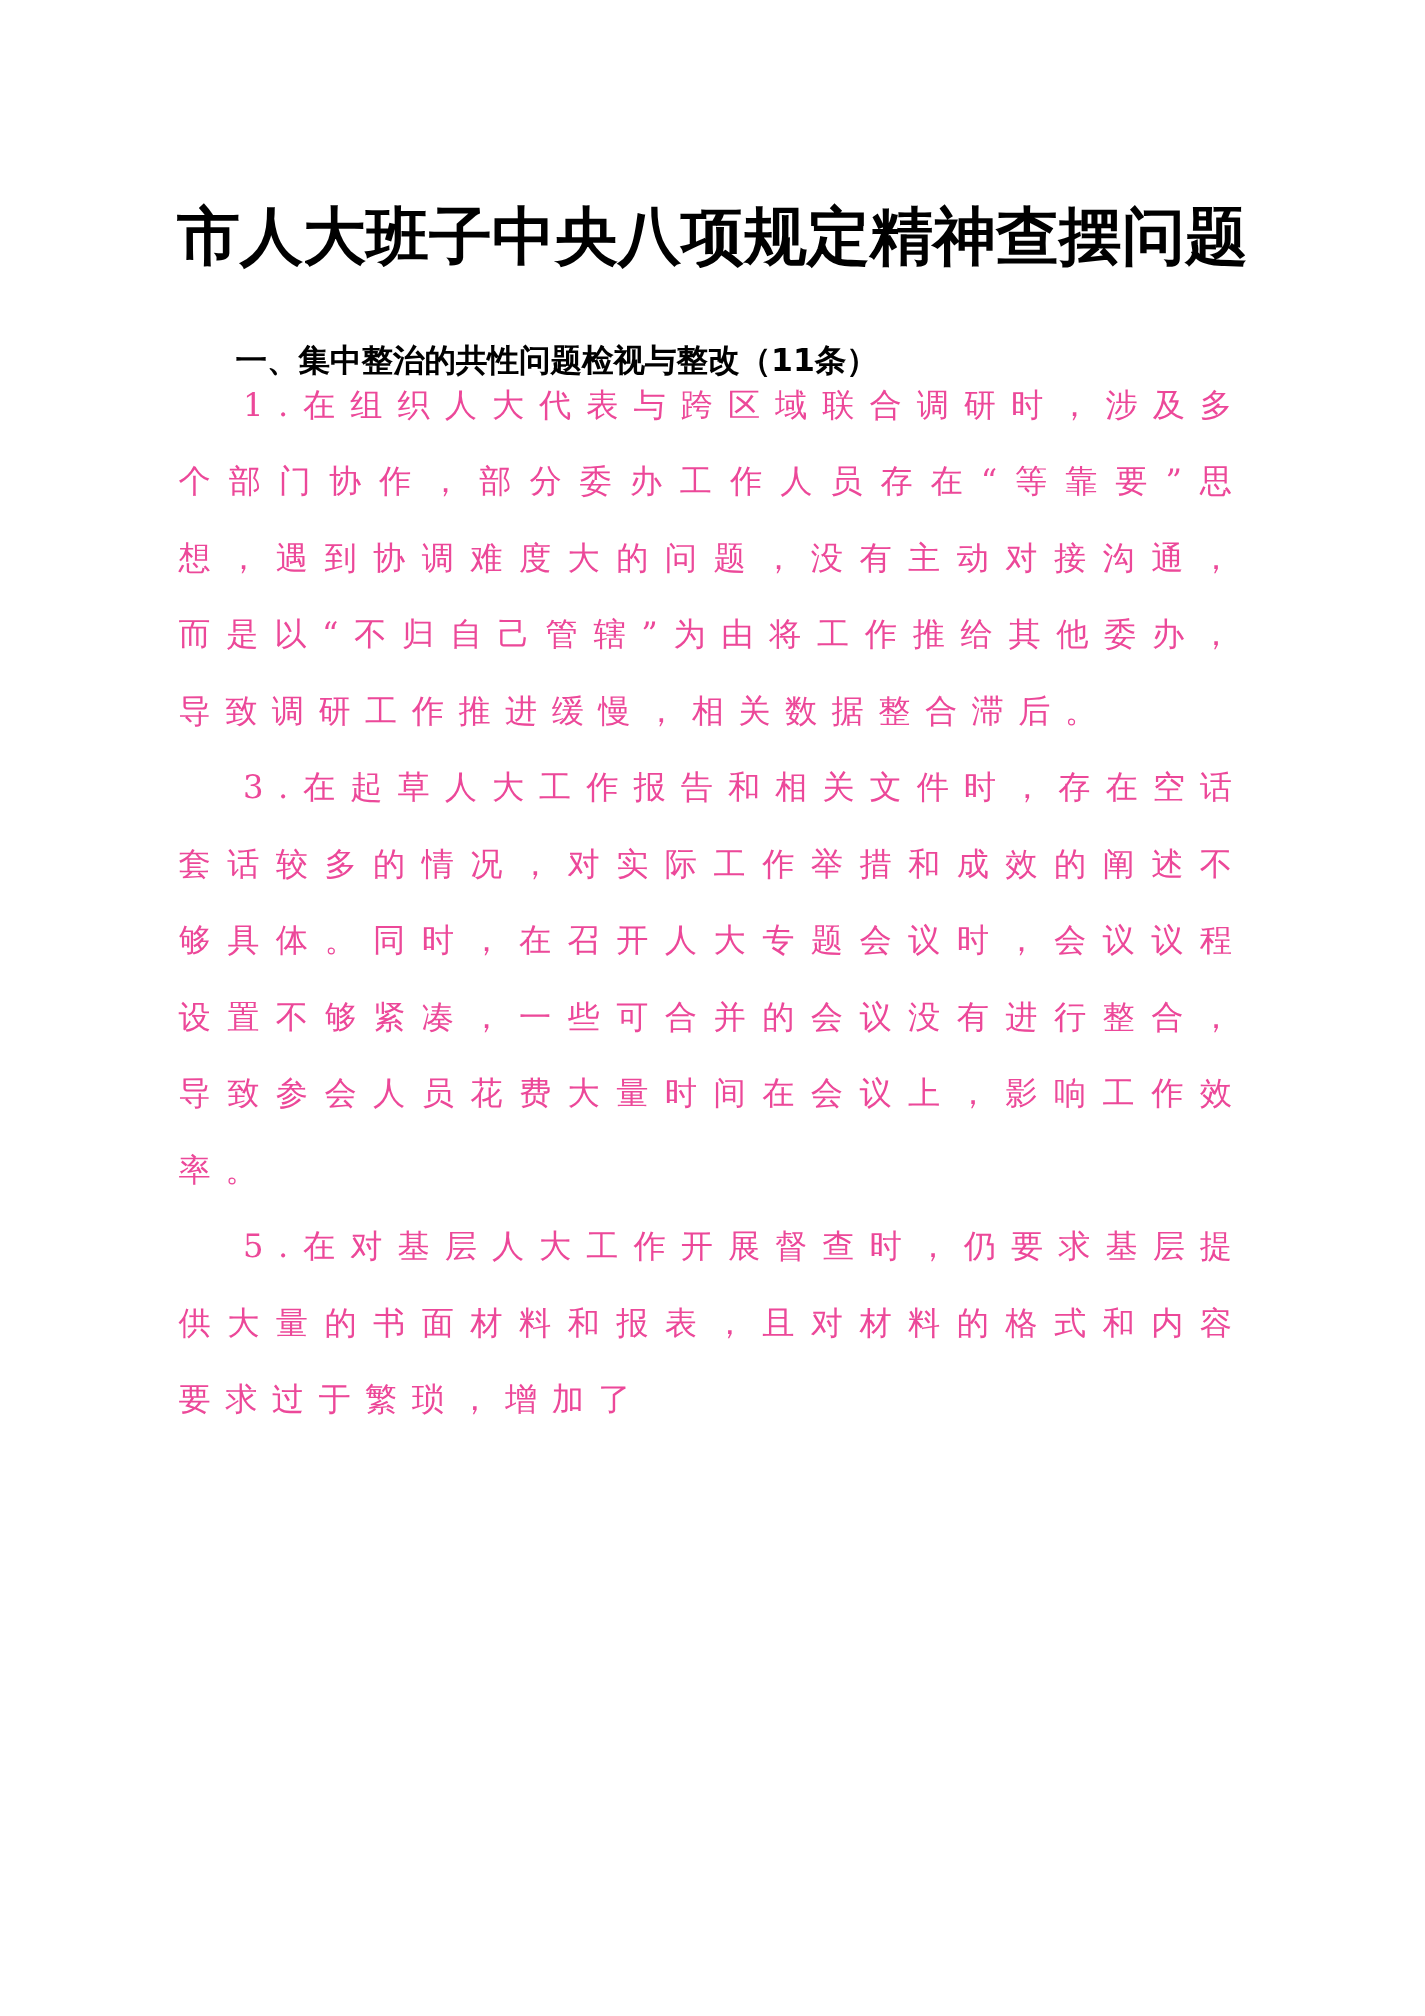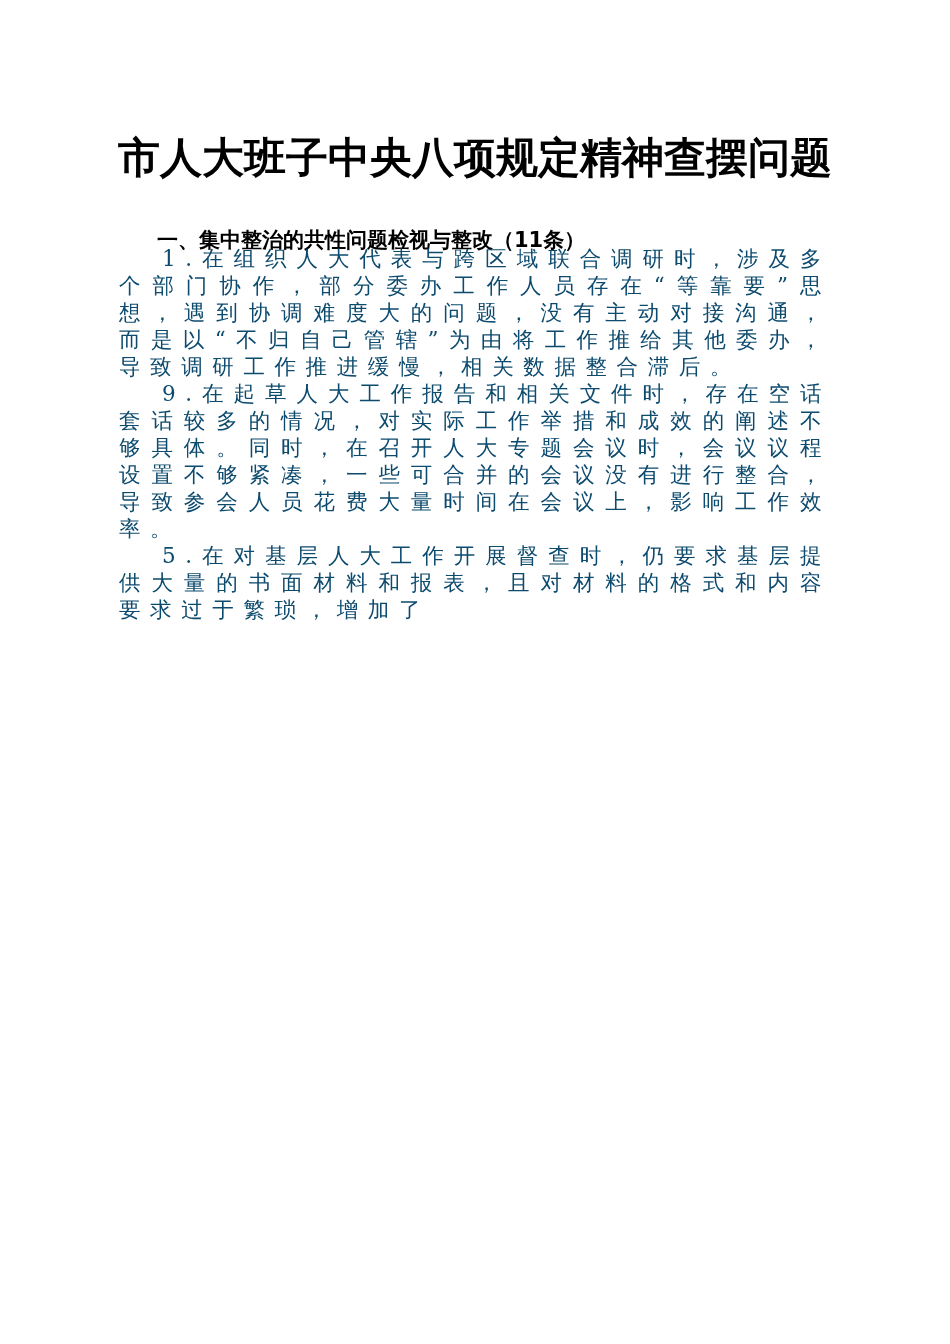--- a/index.html
+++ b/index.html
@@ -14,29 +14,29 @@
     position: absolute; left: 157px; top: 204px; width: 680px;
     font-family: "DejaVu Sans", "Liberation Sans", sans-serif; font-weight: bold;
     font-size: 21px; line-height: 36px; color: #000; margin-top: 18px;
   }
   .body {
     position: absolute; left: 119px; top: 245px; width: 712px;
   }
   .para {
     margin: 0; padding: 0;
     font-family: "DejaVu Serif", "Liberation Serif", serif;
-    font-size: 21.5px; line-height: 27px; color: #0c4a6e;
+    font-size: 21.5px; line-height: 51px; color: #ec4899;
     text-align: justify; text-align-last: left;
     text-indent: 2em; letter-spacing: 9.6px; word-break: break-all;
   }
 </style>
 </head>
 <body>
 
 <div class="page">
   <div class="title">市人大班子中央八项规定精神查摆问题</div>
   <div class="section-heading">一、集中整治的共性问题检视与整改（11条）</div>
   <div class="body">
     <p class="para">1.在组织人大代表与跨区域联合调研时，涉及多个部门协作，部分委办工作人员存在“等靠要”思想，遇到协调难度大的问题，没有主动对接沟通，而是以“不归自己管辖”为由将工作推给其他委办，导致调研工作推进缓慢，相关数据整合滞后。</p>
-    <p class="para">9.在起草人大工作报告和相关文件时，存在空话套话较多的情况，对实际工作举措和成效的阐述不够具体。同时，在召开人大专题会议时，会议议程设置不够紧凑，一些可合并的会议没有进行整合，导致参会人员花费大量时间在会议上，影响工作效率。</p>
+    <p class="para">3.在起草人大工作报告和相关文件时，存在空话套话较多的情况，对实际工作举措和成效的阐述不够具体。同时，在召开人大专题会议时，会议议程设置不够紧凑，一些可合并的会议没有进行整合，导致参会人员花费大量时间在会议上，影响工作效率。</p>
     <p class="para">5.在对基层人大工作开展督查时，仍要求基层提供大量的书面材料和报表，且对材料的格式和内容要求过于繁琐，增加了</p>
   </div>
 </div>
 
 </body></html>

